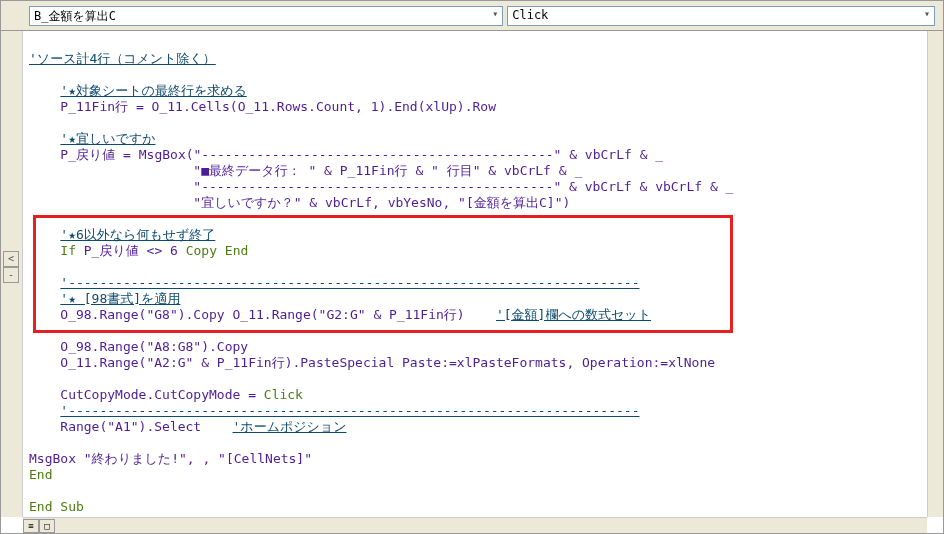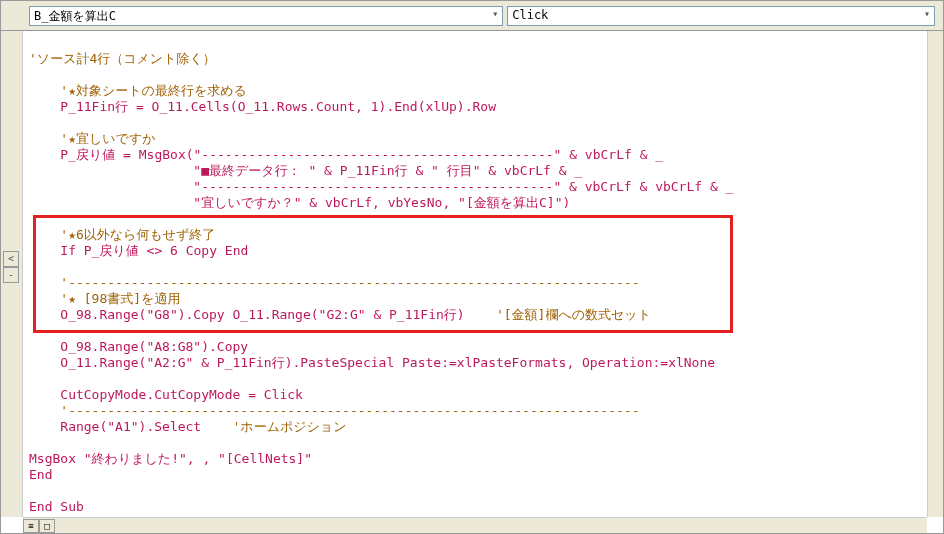--- a/index.html
+++ b/index.html
@@ -104,23 +104,23 @@
 .view-btn {
   width: 16px;
   height: 14px;
   border: 1px solid #999;
   background: #ece9d8;
   font-size: 9px;
   line-height: 12px;
   text-align: center;
   margin-top: 1px;
 }
-.comment { color: #a16207; }
-.keyword { color: #be185d; }
-.plain { color: #be185d; margin-top: 32px; }
+.comment { color: #0c4a6e; text-decoration: underline; }
+.keyword { color: #4d7c0f; }
+.plain { color: #4c1d95; margin-top: 32px; }
 .highlight-box {
   position: absolute;
   border: 3px solid #e62020;
   pointer-events: none;
   left: 32px;
   top: 214px;
   width: 700px;
   height: 118px;
 }
 .underline { }

